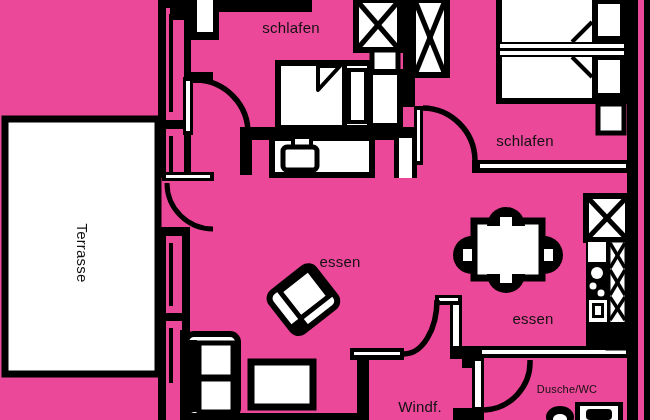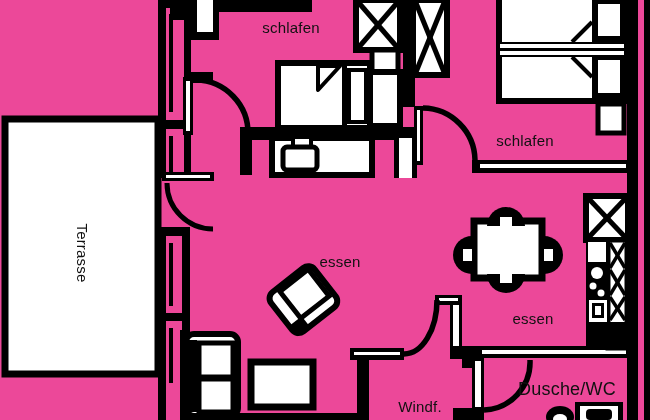--- a/index.html
+++ b/index.html
@@ -13,21 +13,21 @@
   .plan svg{position:absolute;left:0;top:0;}
   .room-label{
     position:absolute;
     transform:translate(-50%,-50%);
     font-size:15px;
     color:#111;
     letter-spacing:0.2px;
     white-space:nowrap;
     user-select:none;
   }
-  .room-label.small{font-size:18px;text-align:center;}
+  .room-label.small{font-size:11px;text-align:center;}
   .room-label.vertical{transform:translate(-50%,-50%) rotate(90deg);}
 </style>
 </head>
 <body>
 
 <div class="plan">
 
 <svg width="650" height="420" viewBox="0 0 650 420">
 
   <g>

